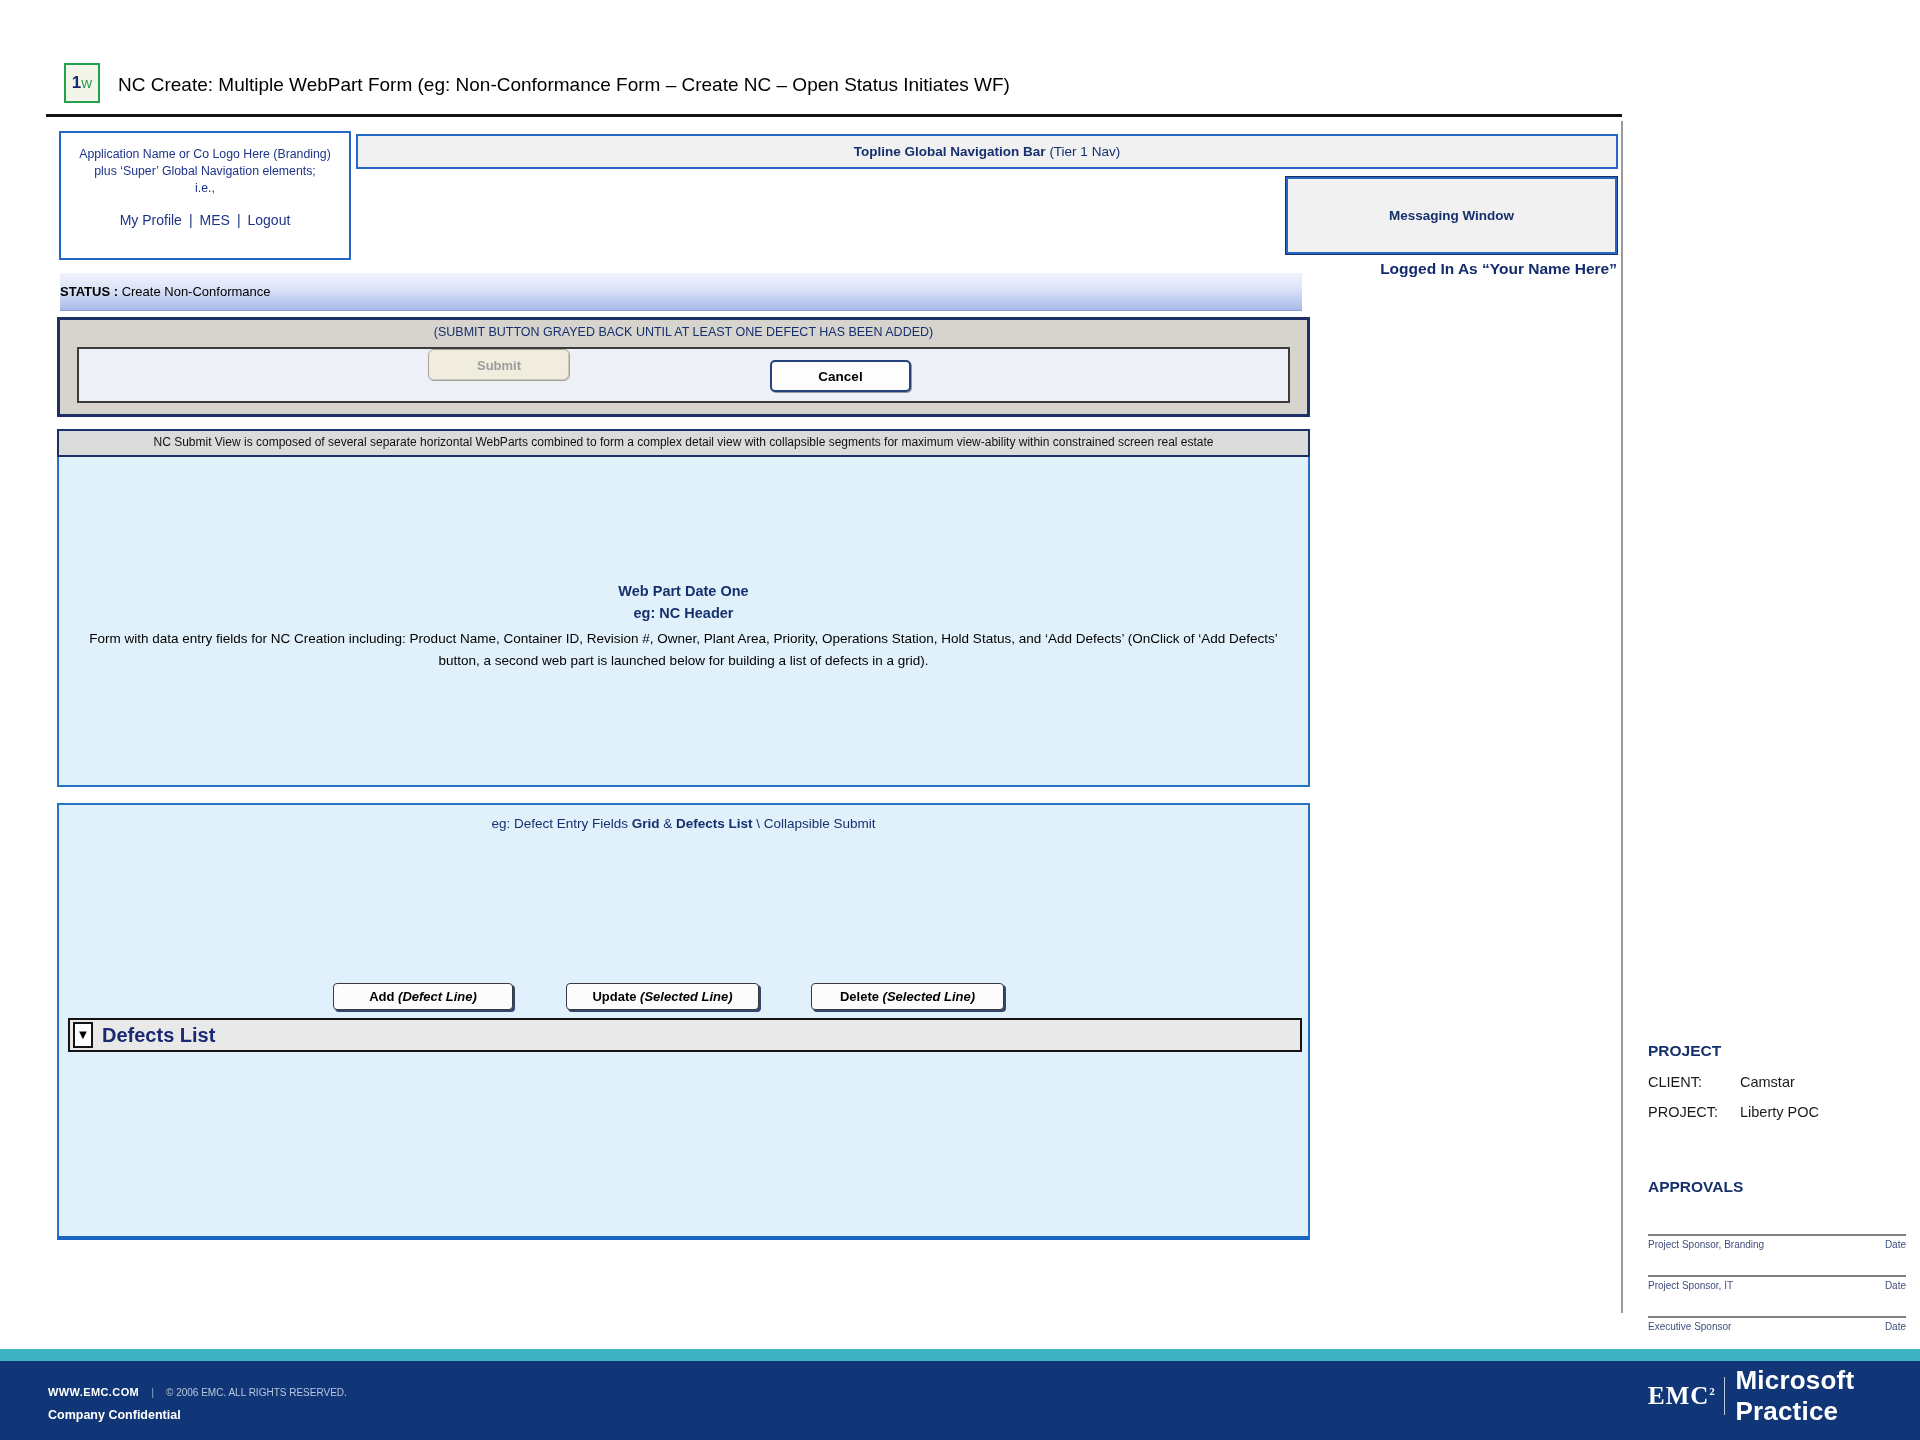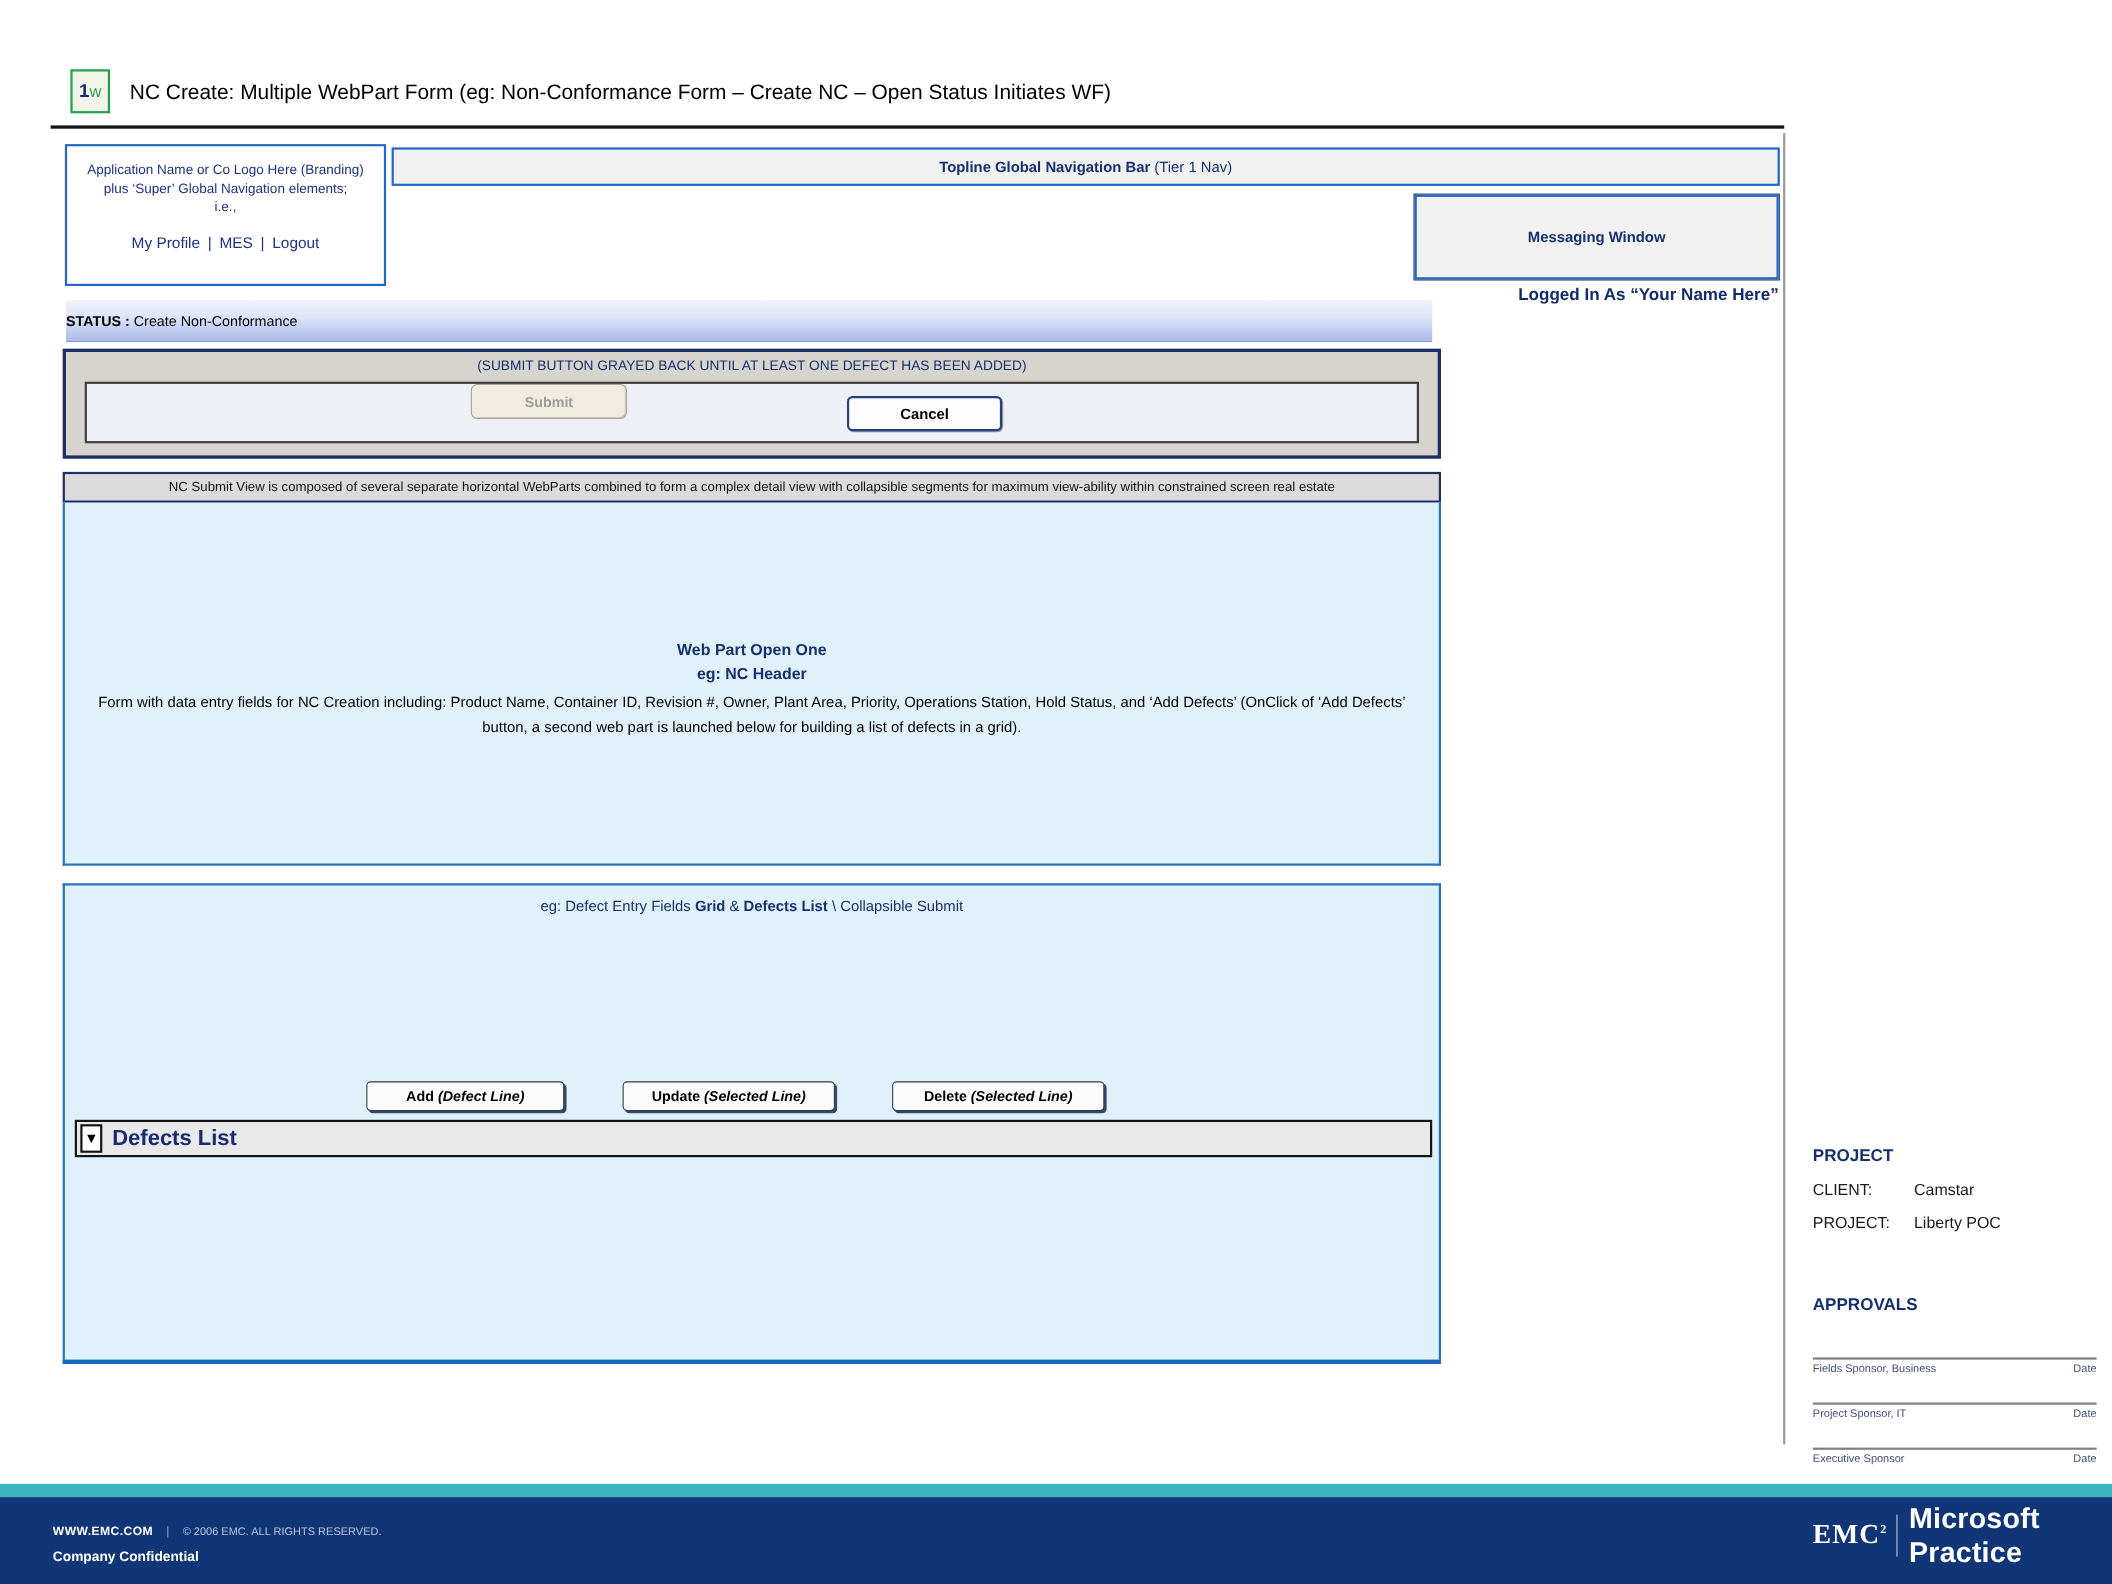--- a/index.html
+++ b/index.html
@@ -157,21 +157,21 @@
     <div class="submit-note">(SUBMIT BUTTON GRAYED BACK UNTIL AT LEAST ONE DEFECT HAS BEEN ADDED)</div>
     <div class="submit-inner">
       <div class="btn-submit">Submit</div>
       <div class="btn-cancel">Cancel</div>
     </div>
   </div>
 
   <div class="nc-note">NC Submit View is composed of several separate horizontal WebParts combined to form a complex detail view with collapsible segments for maximum view-ability within constrained screen real estate</div>
   <div class="zone1">
     <div class="zone1-content">
-      <div class="zone-title">Web Part Open One</div>
+      <div class="zone-title">Web Part Date One</div>
       <div class="zone-title">eg: NC Header</div>
       <div class="zone-desc">Form with data entry fields for NC Creation including: Product Name, Container ID, Revision #, Owner, Plant Area, Priority, Operations Station, Hold Status, and ‘Add Defects’ (OnClick of ‘Add Defects’ button, a second web part is launched below for building a list of defects in a grid).</div>
     </div>
   </div>
 
   <div class="zone2">
     <div class="zone2-head">
       <div class="zone2-sub">
         <span>eg: Defect Entry Fields </span><span class="b">Grid</span><span> &amp; </span><span class="b">Defects List</span><span> \ Collapsible Submit</span>
       </div>
@@ -196,21 +196,21 @@
   <div class="proj-heading" style="top:1042px;">PROJECT</div>
   <div class="proj-row" style="top:1074px;">
     <span class="plbl">CLIENT:</span><span>Camstar</span>
   </div>
   <div class="proj-row" style="top:1104px;">
     <span class="plbl">PROJECT:</span><span>Liberty POC</span>
   </div>
 
   <div class="appr-heading" style="top:1178px;">APPROVALS</div>
   <div class="appr-row" style="top:1234px;">
-    <span>Fields Sponsor, Business</span>
+    <span>Project Sponsor, Branding</span>
     <span>Date</span>
   </div>
   <div class="appr-row" style="top:1275px;">
     <span>Project Sponsor, IT</span>
     <span>Date</span>
   </div>
   <div class="appr-row" style="top:1316px;">
     <span>Executive Sponsor</span>
     <span>Date</span>
   </div>

